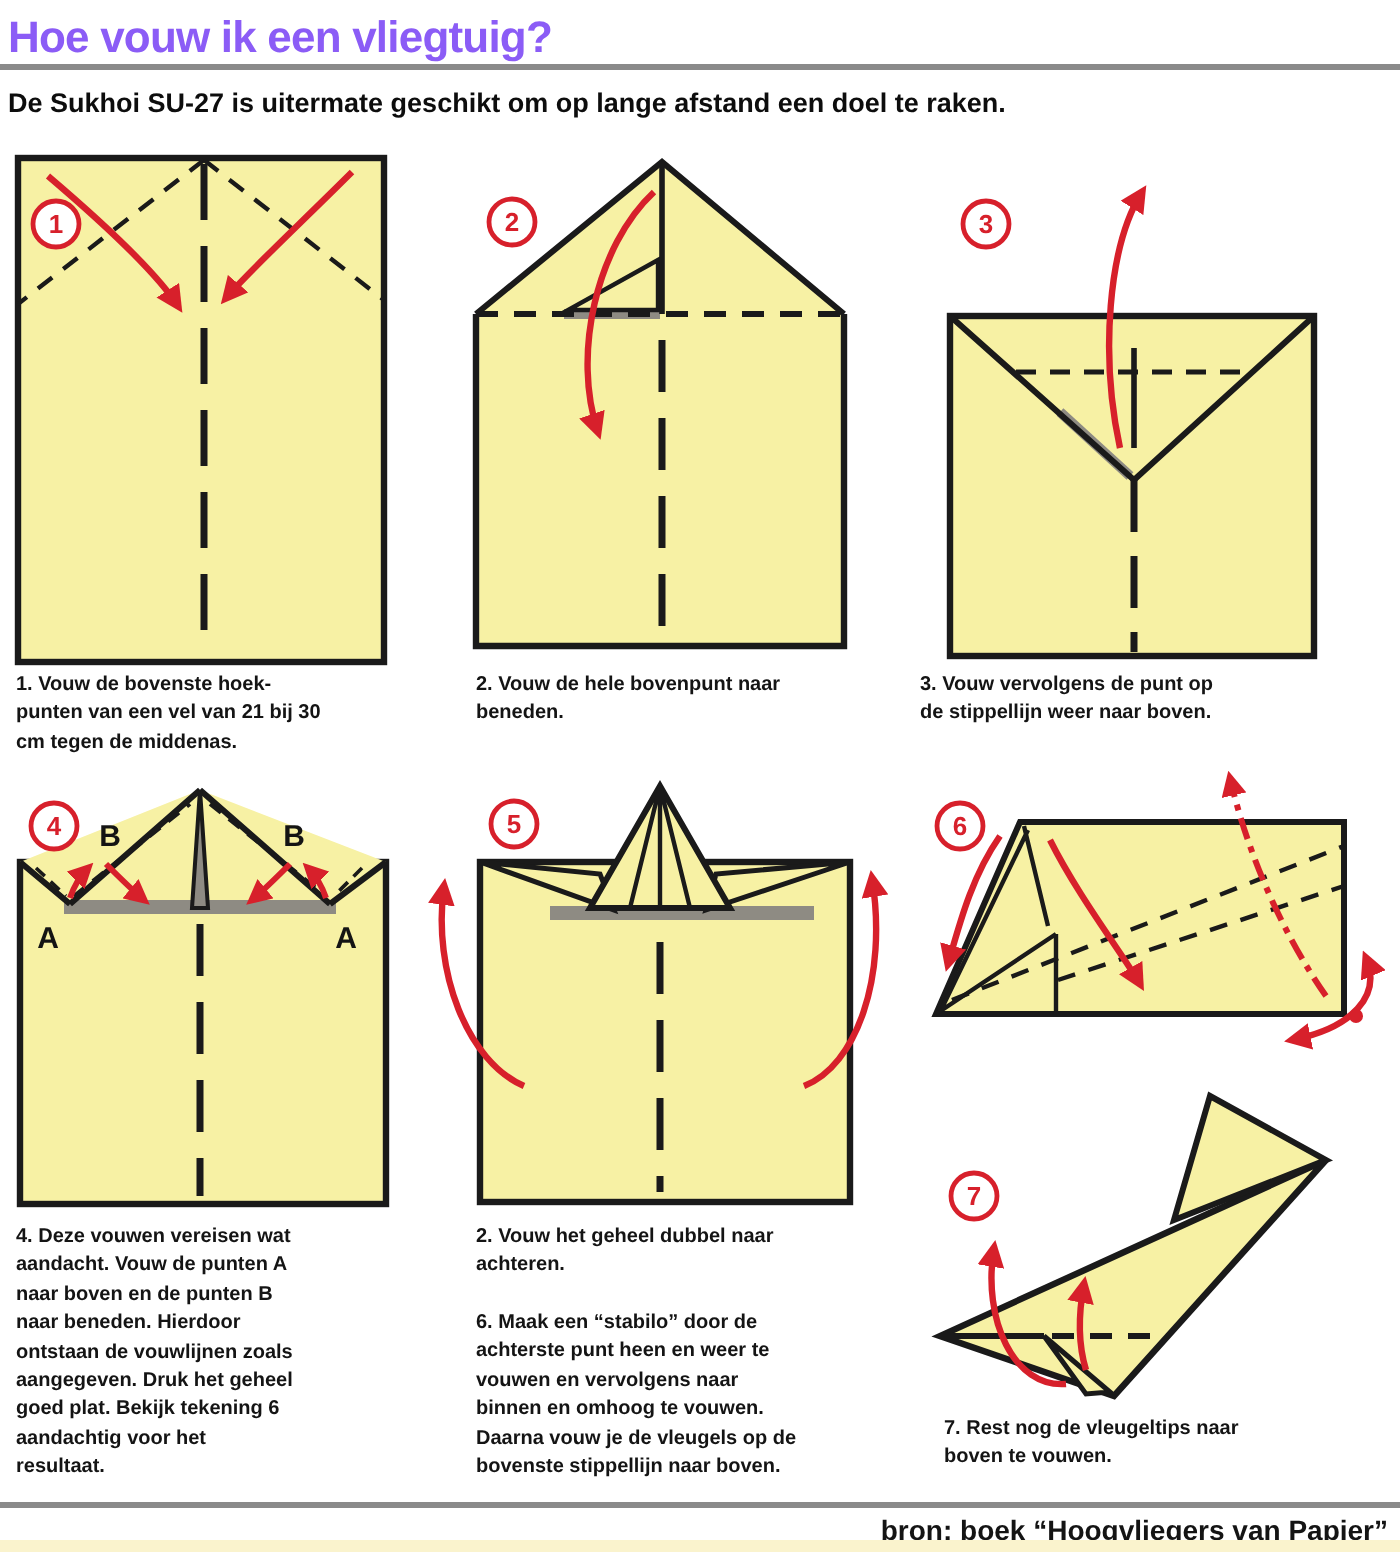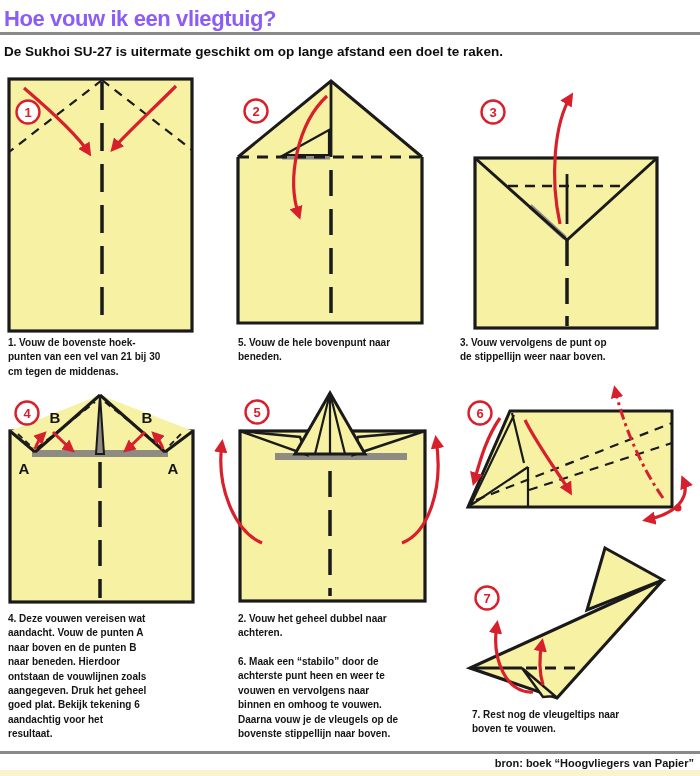--- a/index.html
+++ b/index.html
@@ -11,21 +11,21 @@
   .subtitle{left:4px;top:44px;font-size:13.5px;font-weight:bold;color:#0d0d0d;text-align:right;}
   .caption{font-size:10px;font-weight:bold;line-height:14.4px;white-space:pre-line;color:#141414;}
   .cap1{left:8px;top:336px;width:195px;}
   .cap2{left:238px;top:336px;width:205px;}
   .cap3{left:460px;top:336px;width:215px;}
   .cap4{left:8px;top:612px;width:205px;}
   .cap5{left:238px;top:612px;width:215px;}
   .cap6{left:238px;top:655px;width:222px;}
   .cap7{left:472px;top:708px;width:215px;}
   .footer-rule{left:0;top:751px;width:700px;height:3px;background:#8a8a8a;}
-  .source{left:0;top:757px;width:694px;text-align:right;font-size:11px;font-weight:bold;color:#141414;}
+  .source{left:0;top:757px;width:694px;text-align:right;font-size:14px;font-weight:bold;color:#141414;}
   .bottom-strip{left:0;top:770px;width:700px;height:6px;background:#faf3cd;}
   svg{position:absolute;overflow:visible;}
   .badge-num{font-size:13px;font-weight:bold;fill:#d7202b;text-anchor:middle;font-family:"Liberation Sans",sans-serif;}
   .corner-lab{font-size:15px;font-weight:bold;fill:#141414;text-anchor:middle;font-family:"Liberation Sans",sans-serif;}
 </style>
 </head>
 <body>
 
 <div class="abs title">Hoe vouw ik een vliegtuig?</div>
 <div class="abs title-rule"></div>
@@ -65,21 +65,21 @@
   <polygon points="93,52 48,77 93,77" fill="#f7f1a4" stroke="#1a1a1a" stroke-width="2.2"></polygon>
   <path d="M95,3 V79" stroke="#1a1a1a" stroke-width="2.8"></path>
   <path d="M2,79 H186" stroke="#1a1a1a" stroke-width="3" stroke-dasharray="11,8" fill="none"></path>
   <path d="M95,92 V243" stroke="#1a1a1a" stroke-width="3.5" stroke-dasharray="26,13" fill="none"></path>
   <path d="M91,18 C62,45 50,100 63,138" stroke="#d7202b" stroke-width="3.2" fill="none" marker-end="url(#ah2)"></path>
   <g>
     <circle cx="20" cy="33" r="11.5" fill="#fff" stroke="#d7202b" stroke-width="2.4"></circle>
     <text class="badge-num" x="20" y="37.5">2</text>
   </g>
 </svg>
-<div class="abs caption cap2">5. Vouw de hele bovenpunt naar
+<div class="abs caption cap2">2. Vouw de hele bovenpunt naar
 beneden.</div>
 
 <svg style="left:468px;top:78px;" width="196" height="255" viewBox="0 0 196 255">
   <defs>
       <marker id="ah3" viewBox="0 0 10 10" refX="7" refY="5" markerWidth="4.2" markerHeight="4.2" orient="auto-start-reverse">
         <path d="M0,0L10,5L0,10z" fill="#d7202b"></path>
       </marker>
     </defs>
   <rect x="7" y="80" width="182" height="170" fill="#f7f1a4" stroke="#1a1a1a" stroke-width="3.2"></rect>
   <line x1="62" y1="128" x2="97" y2="160" stroke="#8e8b83" stroke-width="5"></line>

